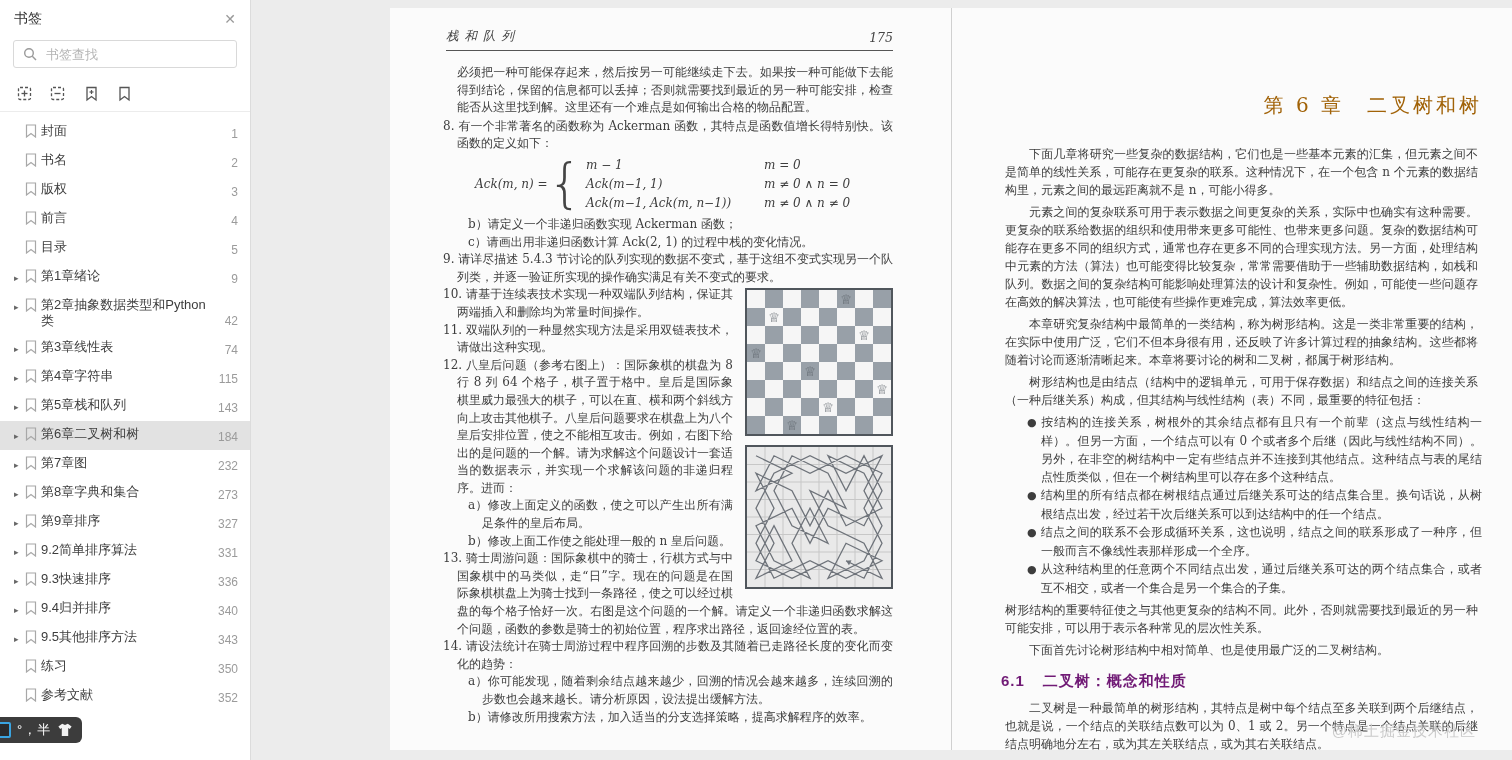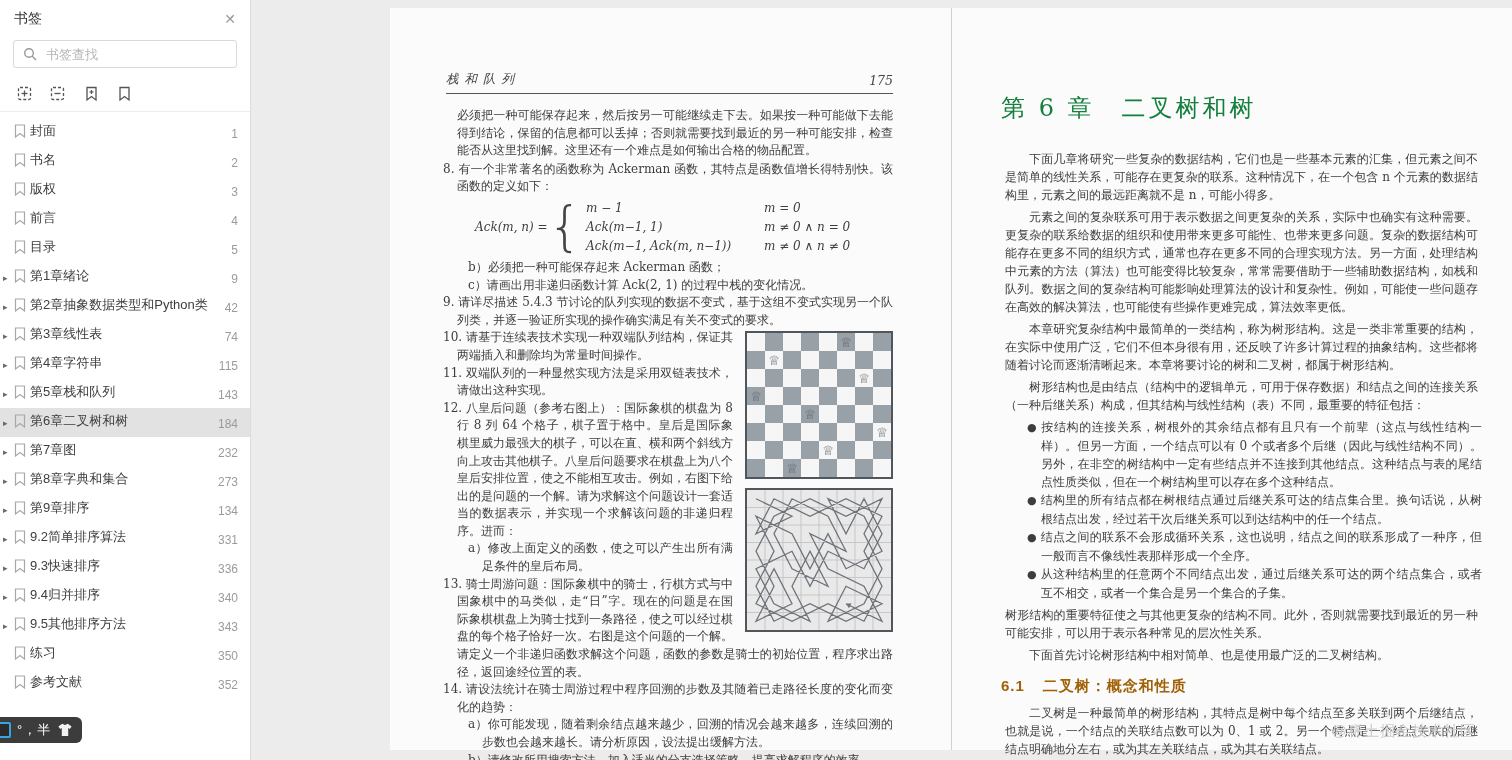--- a/index.html
+++ b/index.html
@@ -13,66 +13,66 @@
   .sb-title{font-size:14px;color:#333;}
   .sb-close{font-size:14px;color:#999;cursor:pointer;line-height:1;}
   .sb-search{display:flex;align-items:center;margin:8px 13px 10px 13px;height:26px;
              border:1px solid #d9d9d9;border-radius:3px;background:#fff;}
   .sb-search svg{margin:0 7px 0 9px;flex:0 0 auto;}
   .sb-search input{border:none;outline:none;flex:1;font-size:13px;color:#6d28d9;background:transparent;min-width:0;}
   .sb-search input::placeholder{color:#b5b5b5;}
   .sb-tools{display:flex;align-items:center;gap:15px;padding:6px 0 9px 16px;border-bottom:1px solid #ececec;}
   .sb-tools .tool{width:18px;height:18px;display:flex;align-items:center;justify-content:center;cursor:pointer;}
   .bk-list{padding-top:6px;font-size:13px;}
-  .bk-row{display:flex;align-items:flex-start;padding:5px 12px 5px 3px;cursor:pointer;line-height:16px;}
+  .bk-row{display:flex;align-items:flex-start;padding:5px 12px 5px 14px;cursor:pointer;line-height:16px;}
   .bk-row.selected{background:#e2e2e2;}
   .bk-arrow{width:11px;flex:0 0 auto;font-size:9px;color:#666;padding-top:2px;}
   .bk-ic{width:16px;flex:0 0 auto;padding-top:1px;}
   .bk-label{flex:1;color:#3d3d3d;padding-right:6px;}
   .bk-page{align-self:flex-end;color:#9b9b9b;font-size:12px;}
 
   
   .page{position:absolute;top:8px;height:742px;background:#fbfbfb;color:#3d3d3d;
         font-family:"DejaVu Serif","Liberation Serif",serif;box-sizing:border-box;}
   .page-left{left:390px;width:561px;}
   .page-right{left:951px;width:561px;border-left:1px solid #d0d0d0;}
 
   .lp-header{margin:20px 58px 0 56px;padding-bottom:5px;border-bottom:1px solid #555;
              display:flex;justify-content:space-between;align-items:flex-end;
              font-style:italic;font-size:12.5px;color:#444;}
-  .lp-header .hdr-title{letter-spacing:6px;margin-top:43px;}
+  .lp-header .hdr-title{letter-spacing:6px;}
   .lp-content{margin-top:13px;padding:0 58px 0 53px;font-size:12px;line-height:17.6px;text-align:justify;}
   .cont-para{padding-left:14px;margin:0 0 1px 0;}
   .pitem{padding-left:14px;text-indent:-14px;margin:0;}
   .psub{padding-left:39px;text-indent:-14px;margin:0;}
   .figs{float:right;width:148px;margin:2px 0 8px 12px;text-indent:0;}
   .board{width:144px;height:144px;border:2px solid #50565c;display:grid;
          grid-template-columns:repeat(8,1fr);grid-template-rows:repeat(8,1fr);background:#f6f6f6;}
   .board .cell{display:flex;align-items:center;justify-content:center;}
   .board .queen{font-size:13px;color:#5d646b;line-height:1;}
   .kfig{width:144px;height:140px;border:2px solid #50565c;background:#e9e9e9;margin-top:9px;}
 
   .formula{display:flex;align-items:center;margin:3px 0 3px 32px;text-indent:0;}
   .f-lhs{font-style:italic;}
   .f-brace{font-size:54px;font-weight:200;color:#444;line-height:0.9;margin-right:4px;
            font-family:"DejaVu Sans","Liberation Sans",sans-serif;}
   .f-rows{display:flex;flex-direction:column;}
   .f-row{display:flex;line-height:19px;}
   .f-expr{width:178px;font-style:italic;}
   .f-cond{font-style:italic;}
 
-  .rp-title{margin:84px 30px 0 49px;text-align:left;font-size:24px;letter-spacing:3px;
-            color:#15803d;font-weight:500;}
+  .rp-title{margin:84px 30px 0 49px;text-align:right;font-size:20px;letter-spacing:3px;
+            color:#a16207;font-weight:500;}
   .rp-content{margin-top:26px;padding:0 30px 0 49px;font-size:12px;line-height:18px;text-align:justify;}
   .rp-content p{margin:4px;}
   .rp-content p.indent{text-indent:2em;}
   .bullet{padding-left:40px;text-indent:-14px;margin:0;}
   .bullet .dot{font-size:11px;}
   .sec-head{margin:13px 0 9px 0;font-family:"Liberation Sans",sans-serif;font-weight:bold;
-            font-size:15px;color:#a16207;letter-spacing:1px;}
+            font-size:15px;color:#701a75;letter-spacing:1px;}
   .sec-head .sec-no{margin-right:18px;}
 
   .watermark{position:absolute;right:36px;top:722px;font-size:15px;color:#cbcbcb;
              letter-spacing:1px;font-family:"Liberation Sans",sans-serif;}
 
   
   .ime{position:absolute;left:0;top:717px;height:26px;background:#3c3c3c;border-radius:0 6px 6px 0;
        display:flex;align-items:center;padding:0 9px 0 2px;gap:6px;color:#fff;z-index:9;}
   .ime-lang{width:12px;height:12px;border:2px solid #3aa4e0;border-radius:2px;margin-left:-7px;background:#2b2b2b;}
   .ime-text{font-size:13px;letter-spacing:1px;}
@@ -223,21 +223,21 @@
           </svg></span>
         <span class="bk-label">第8章字典和集合</span>
         <span class="bk-page">273</span>
       </div>
       <div class="bk-row">
         <span class="bk-arrow">▸</span>
         <span class="bk-ic"><svg width="12" height="14" viewBox="0 0 12 14">
             <path d="M1.5 1 h9 v12 l-4.5-3.4 L1.5 13 z" fill="none" stroke="#a8a8a8" stroke-width="1.2"></path>
           </svg></span>
         <span class="bk-label">第9章排序</span>
-        <span class="bk-page">134</span>
+        <span class="bk-page">327</span>
       </div>
       <div class="bk-row">
         <span class="bk-arrow">▸</span>
         <span class="bk-ic"><svg width="12" height="14" viewBox="0 0 12 14">
             <path d="M1.5 1 h9 v12 l-4.5-3.4 L1.5 13 z" fill="none" stroke="#a8a8a8" stroke-width="1.2"></path>
           </svg></span>
         <span class="bk-label">9.2简单排序算法</span>
         <span class="bk-page">331</span>
       </div>
       <div class="bk-row">
@@ -302,21 +302,21 @@
           <div class="f-row">
             <span class="f-expr">Ack(m−1, 1)</span>
             <span class="f-cond">m ≠ 0 ∧ n = 0</span>
           </div>
           <div class="f-row">
             <span class="f-expr">Ack(m−1, Ack(m, n−1))</span>
             <span class="f-cond">m ≠ 0 ∧ n ≠ 0</span>
           </div>
         </div>
       </div>
-      <div class="psub">b）必须把一种可能保存起来 Ackerman 函数；</div>
+      <div class="psub">b）请定义一个非递归函数实现 Ackerman 函数；</div>
       <div class="psub">c）请画出用非递归函数计算 Ack(2, 1) 的过程中栈的变化情况。</div>
       <div class="pitem">9. 请详尽描述 5.4.3 节讨论的队列实现的数据不变式，基于这组不变式实现另一个队列类，并逐一验证所实现的操作确实满足有关不变式的要求。</div>
       <div class="pitem"><div class="figs">
           <div class="board">
             <div class="cell" style="background: rgb(246, 246, 246);"></div>
             <div class="cell" style="background: rgb(152, 160, 168);"></div>
             <div class="cell" style="background: rgb(246, 246, 246);"></div>
             <div class="cell" style="background: rgb(152, 160, 168);"></div>
             <div class="cell" style="background: rgb(246, 246, 246);"></div>
             <div class="cell" style="background: rgb(152, 160, 168);">
@@ -410,20 +410,21 @@
               <line y1="105" y2="105" x1="0" x2="144" stroke="#c7c7c7" stroke-width="1"></line>
               <line x1="126" x2="126" y1="0" y2="140" stroke="#c7c7c7" stroke-width="1"></line>
               <line y1="122.5" y2="122.5" x1="0" x2="144" stroke="#c7c7c7" stroke-width="1"></line>
               <polyline points="9,8.75 45,26.25 9,43.75 27,8.75 63,26.25 99,8.75 135,26.25 117,61.25 135,96.25 117,131.25 81,113.75 45,131.25 9,113.75 27,78.75 45,113.75 9,131.25 27,96.25 9,61.25 27,26.25 63,8.75 99,26.25 135,8.75 117,43.75 135,78.75 117,113.75 81,131.25 99,96.25 135,113.75 99,131.25 63,113.75 27,131.25 9,96.25 27,61.25 9,26.25 45,43.75 63,78.75 81,43.75 99,78.75 135,61.25 117,26.25 81,8.75 99,43.75 117,8.75 135,43.75 117,78.75 81,61.25 63,96.25 45,61.25 9,78.75 27,113.75 63,131.25 45,96.25 63,61.25 81,96.25 45,78.75 27,43.75 45,8.75 81,26.25 99,61.25 63,43.75 81,78.75 117,96.25 135,131.25 99,113.75" fill="none" stroke="#6e737a" stroke-width="1.3"></polyline>
               <path d="M99 113.75 L104.4781740172274 113.2605008304659 L101.99906617565165 118.3603798188503 Z" fill="#6e737a"></path>
             </svg></div>
         </div>10. 请基于连续表技术实现一种双端队列结构，保证其两端插入和删除均为常量时间操作。</div>
       <div class="pitem">11. 双端队列的一种显然实现方法是采用双链表技术，请做出这种实现。</div>
       <div class="pitem">12. 八皇后问题（参考右图上）：国际象棋的棋盘为 8 行 8 列 64 个格子，棋子置于格中。皇后是国际象棋里威力最强大的棋子，可以在直、横和两个斜线方向上攻击其他棋子。八皇后问题要求在棋盘上为八个皇后安排位置，使之不能相互攻击。例如，右图下给出的是问题的一个解。请为求解这个问题设计一套适当的数据表示，并实现一个求解该问题的非递归程序。进而：</div>
       <div class="psub">a）修改上面定义的函数，使之可以产生出所有满足条件的皇后布局。</div>
+      <div class="psub">b）修改上面工作使之能处理一般的 n 皇后问题。</div>
       <div class="pitem">13. 骑士周游问题：国际象棋中的骑士，行棋方式与中国象棋中的马类似，走“日”字。现在的问题是在国际象棋棋盘上为骑士找到一条路径，使之可以经过棋盘的每个格子恰好一次。右图是这个问题的一个解。请定义一个非递归函数求解这个问题，函数的参数是骑士的初始位置，程序求出路径，返回途经位置的表。</div>
       <div class="pitem">14. 请设法统计在骑士周游过程中程序回溯的步数及其随着已走路径长度的变化而变化的趋势：</div>
       <div class="psub">a）你可能发现，随着剩余结点越来越少，回溯的情况会越来越多，连续回溯的步数也会越来越长。请分析原因，设法提出缓解方法。</div>
       <div class="psub">b）请修改所用搜索方法，加入适当的分支选择策略，提高求解程序的效率。</div>
     </div>
 </div>
 
 <div class="page page-right">
   <div class="rp-title">第 6 章　二叉树和树</div>
   <div class="rp-content">

